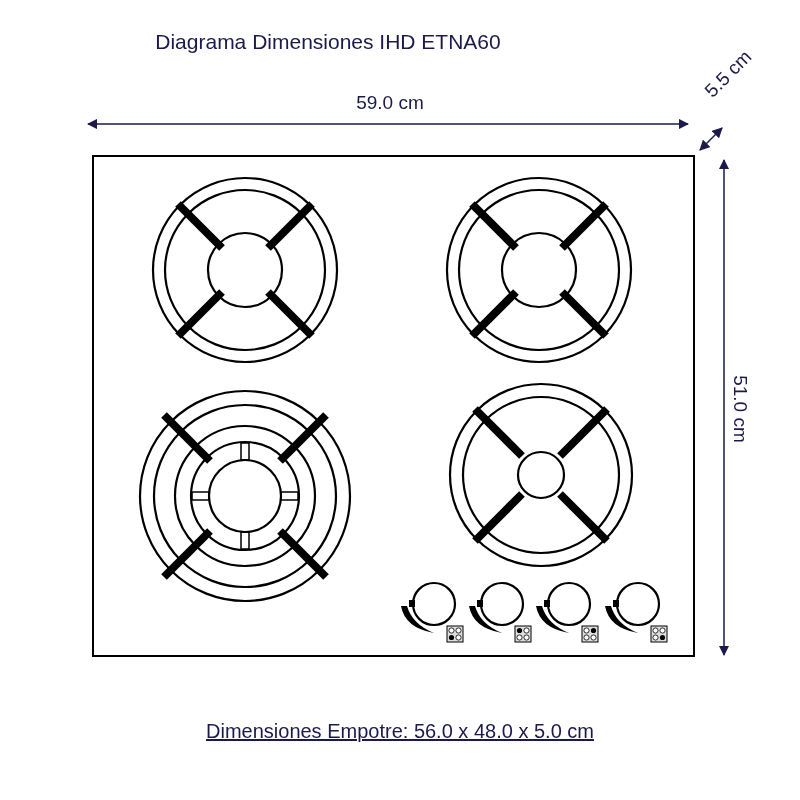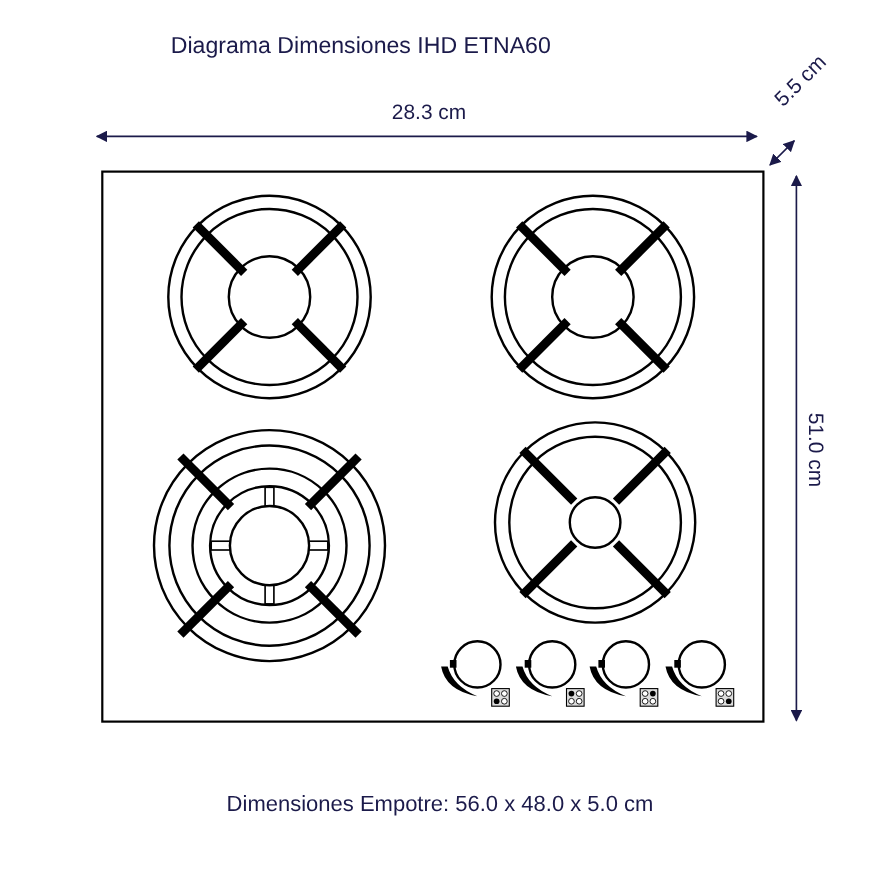--- a/index.html
+++ b/index.html
@@ -7,28 +7,28 @@
          font-family: "Liberation Sans", "DejaVu Sans", sans-serif; color: #1b1a4a; }
   .title { position: absolute; left: 0; width: 656px; top: 30px; text-align: center;
            font-size: 21px; color: #1b1a4a; }
   .width-label { position: absolute; left: 290px; width: 200px; top: 92px; text-align: center;
                  font-size: 19px; color: #1b1a4a; }
   .depth-label { position: absolute; left: 716px; top: 80px; font-size: 19px; color: #1b1a4a;
                  transform: rotate(-45deg); transform-origin: left bottom; white-space: nowrap; }
   .height-label { position: absolute; left: 690px; top: 398px; width: 100px; text-align: center;
                   font-size: 19px; color: #1b1a4a; transform: rotate(90deg); white-space: nowrap; }
   .footer { position: absolute; left: 0; width: 800px; top: 720px; text-align: center;
-            font-size: 20px; color: #1b1a4a; }
+            font-size: 20px; color: #1b1a4a; text-decoration: underline; }
   svg.diagram { position: absolute; left: 0; top: 0; }
 </style>
 </head>
 <body>
 
 <div class="title">Diagrama Dimensiones IHD ETNA60</div>
-<div class="width-label">28.3 cm</div>
+<div class="width-label">59.0 cm</div>
 <div class="depth-label">5.5 cm</div>
 <div class="height-label">51.0 cm</div>
 <div class="footer">Dimensiones Empotre: 56.0  x 48.0 x 5.0 cm</div>
 
 <svg class="diagram" width="800" height="800" viewBox="0 0 800 800">
   <defs>
     <marker id="arr" viewBox="0 0 10 10" refX="9" refY="5" markerWidth="7" markerHeight="7" orient="auto-start-reverse">
       <path d="M0,0 L10,5 L0,10 z" fill="#1b1a4a"></path>
     </marker>
   </defs>

